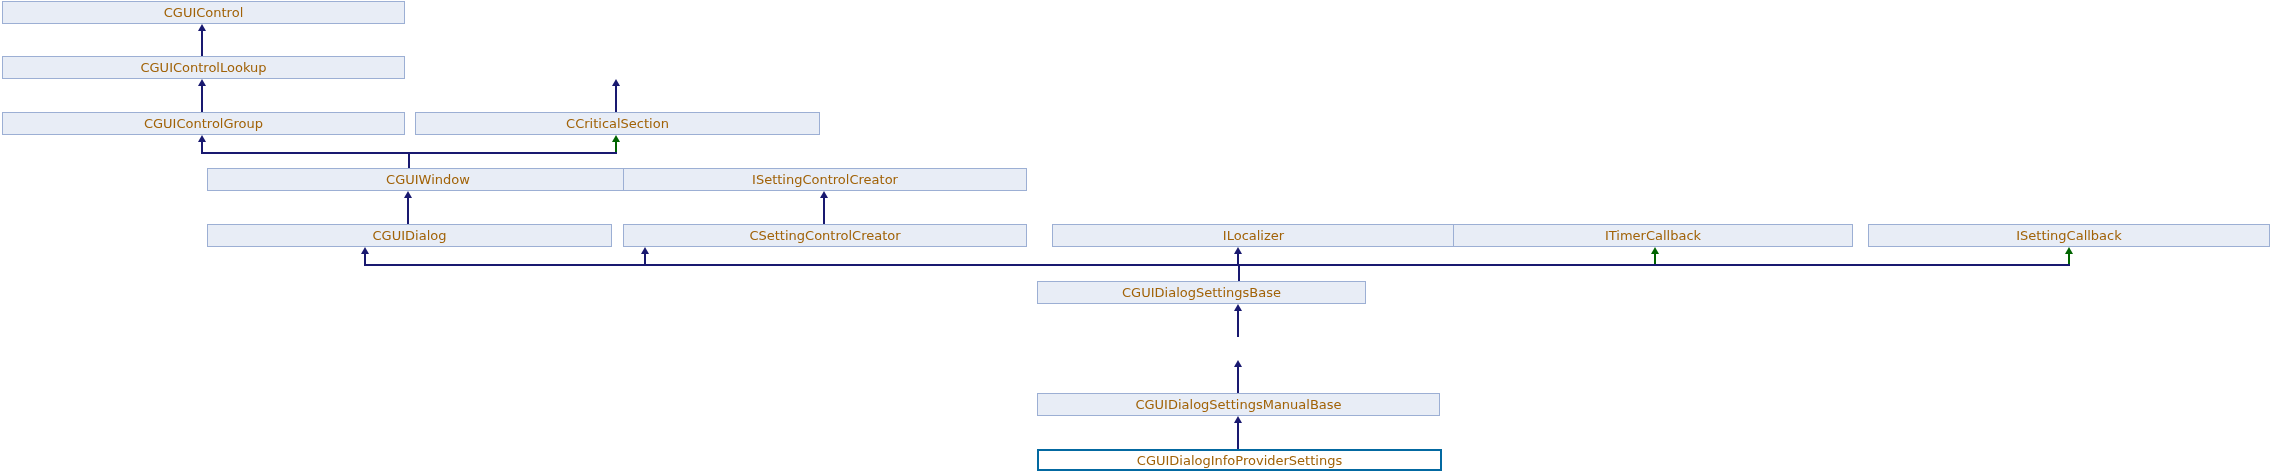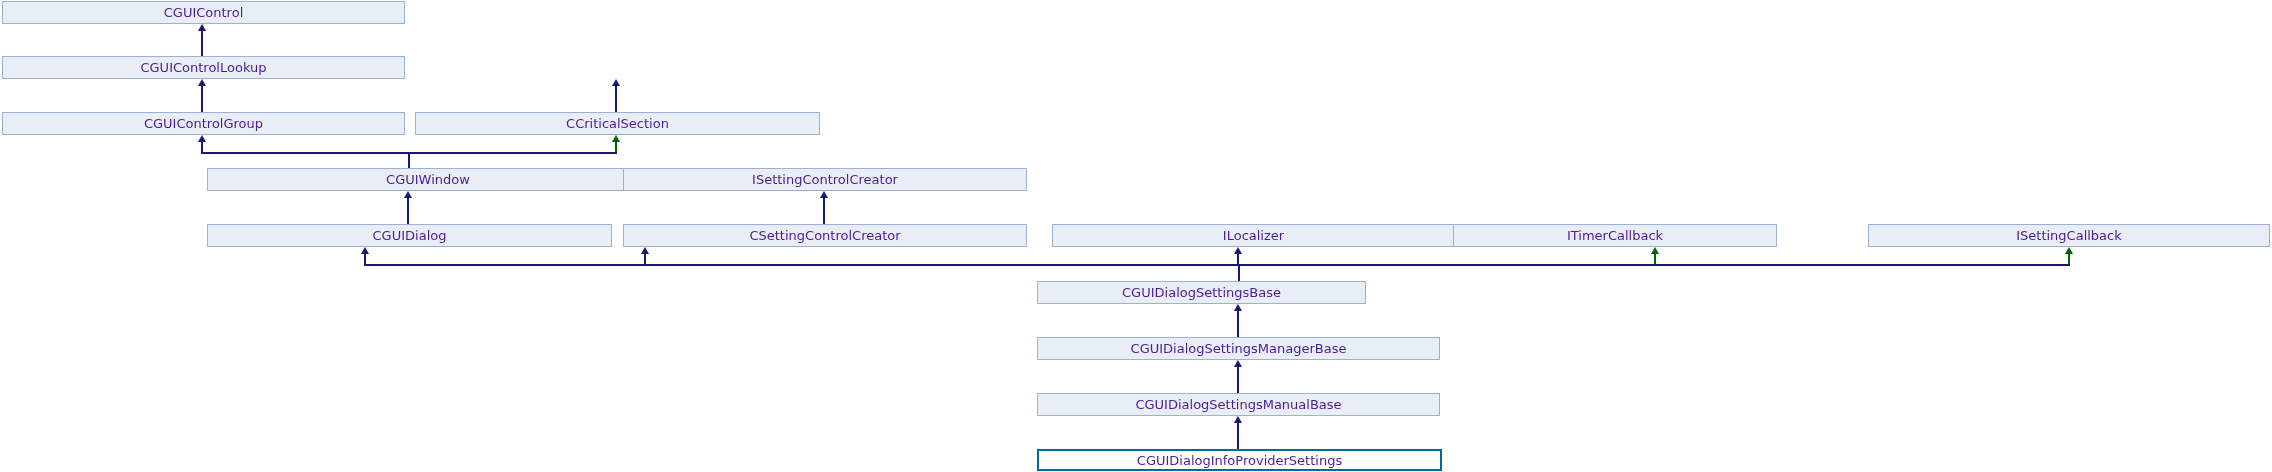--- a/index.html
+++ b/index.html
@@ -1,20 +1,20 @@
 <!DOCTYPE html>
 <html><head>
 <meta charset="utf-8">
 <style>
   html,body{margin:0;padding:0;background:#ffffff;}
   #diagram{
     position:relative;
     width:2272px;height:472px;
     font-family:"DejaVu Sans","Liberation Sans",sans-serif;
-    font-size:13px;color:#4c1d95;
+    font-size:13px;color:#a16207;
     overflow:hidden;background:#ffffff;
   }
   .node{
     position:absolute;height:23px;box-sizing:border-box;
     background:#E8EDF6;border:1px solid #9CAFD4;
     text-align:center;line-height:21px;white-space:nowrap;
     cursor:pointer;
   }
   .node.small{font-size:11.5px;}
   .node.focus{
@@ -42,25 +42,24 @@
 
   <div class="node" style="left:2px;top:112px;width:403px">CGUIControlGroup</div>
   <div class="node" style="left:415px;top:112px;width:405px">CCriticalSection</div>
 
   <div class="node" style="left:207px;top:168px;width:442px">CGUIWindow</div>
   <div class="node" style="left:623px;top:168px;width:404px">ISettingControlCreator</div>
 
   <div class="node" style="left:207px;top:224px;width:405px">CGUIDialog</div>
   <div class="node" style="left:623px;top:224px;width:404px">CSettingControlCreator</div>
   <div class="node" style="left:1052px;top:224px;width:403px">ILocalizer</div>
-  <div class="node" style="left:1453px;top:224px;width:324px">ITimerCallback</div>
+  <div class="node" style="left:1453px;top:224px;width:400px">ITimerCallback</div>
   <div class="node" style="left:1868px;top:224px;width:402px">ISettingCallback</div>
 
   <div class="node" style="left:1037px;top:281px;width:329px">CGUIDialogSettingsBase</div>
-  <div class="node" style="left:1037px;top:337px;width:403px">CGUIDialogSettingsManagerBase</div>
   <div class="node" style="left:1037px;top:393px;width:403px">CGUIDialogSettingsManualBase</div>
   <div class="node focus" style="left:1037px;top:449px;width:405px;height:22px">CGUIDialogInfoProviderSettings</div>
 
   <div class="arrow" style="left:198px;top:24px"></div>
   <div class="vline" style="left:201px;top:29px;height:27px"></div>
 
   <div class="arrow" style="left:198px;top:79px"></div>
   <div class="vline" style="left:201px;top:84px;height:28px"></div>
 
   <div class="arrow" style="left:612px;top:79px"></div>

